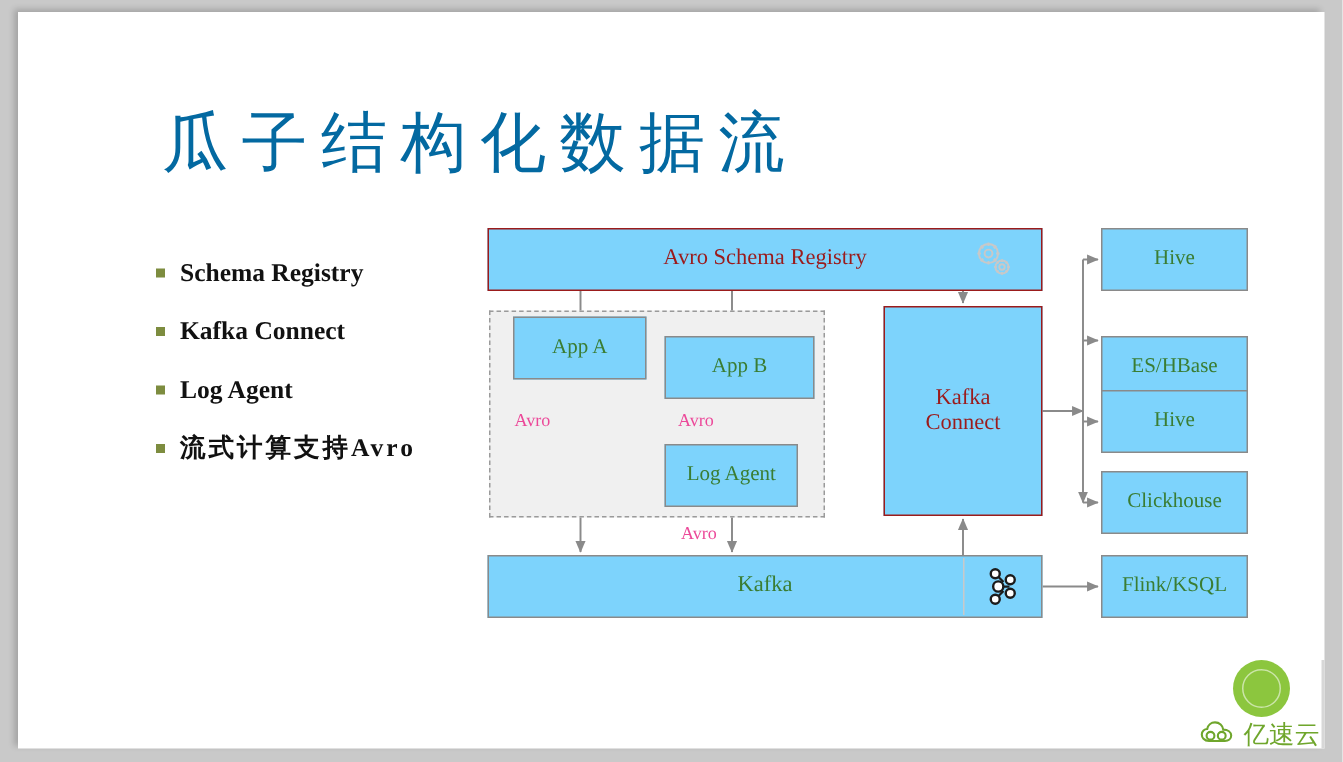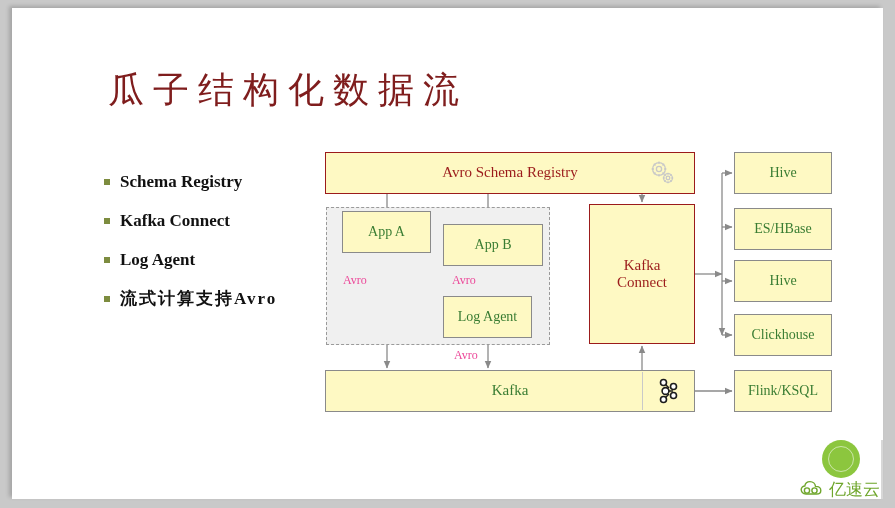--- a/index.html
+++ b/index.html
@@ -24,23 +24,23 @@
     box-shadow: -3px -2px 4px rgba(0,0,0,0.18);
     overflow: hidden;
   }
 
   
   #title {
     position: absolute;
     left: 96px;
     top: 58px;
     font-family: "Liberation Serif", "DejaVu Serif", serif;
-    font-size: 36px;
+    font-size: 44px;
     letter-spacing: 9px;
-    color: #7f1d1d;
+    color: #0369a1;
     white-space: nowrap;
   }
 
   
   #bullets {
     position: absolute;
     left: 92px;
     top: 158px;
     width: 215px;
   }
@@ -84,21 +84,21 @@
     height: 491px;
     pointer-events: none;
   }
 
   .nodebox {
     position: absolute;
     box-sizing: border-box;
     display: flex;
     align-items: center;
     justify-content: center;
-    background: #fef9c3;
+    background: #7dd3fc;
     border: 1px solid #8a8a8a;
     font-family: "Liberation Serif", "DejaVu Serif", serif;
     font-size: 14px;
     color: #3a7d33;
     text-align: center;
     line-height: 1.15;
   }
   .nodebox.red {
     border: 1px solid #9b1b1b;
     color: #9b1b1b;
@@ -168,21 +168,21 @@
     font-size: 15px;
   }
 
   
   .sink {
     left: 722px;
     width: 98px;
     height: 42px;
   }
   #hive-box       { top: 144px; }
-  #eshbase-box    { top: 200px; }
+  #eshbase-box    { top: 216px; }
   #kudu-box       { top: 252px; }
   #clickhouse-box { top: 306px; }
   #flink-box      { top: 362px; }
 
   
   .edge-label {
     position: absolute;
     font-family: "Liberation Serif", "DejaVu Serif", serif;
     font-size: 12px;
     color: #ec4899;

